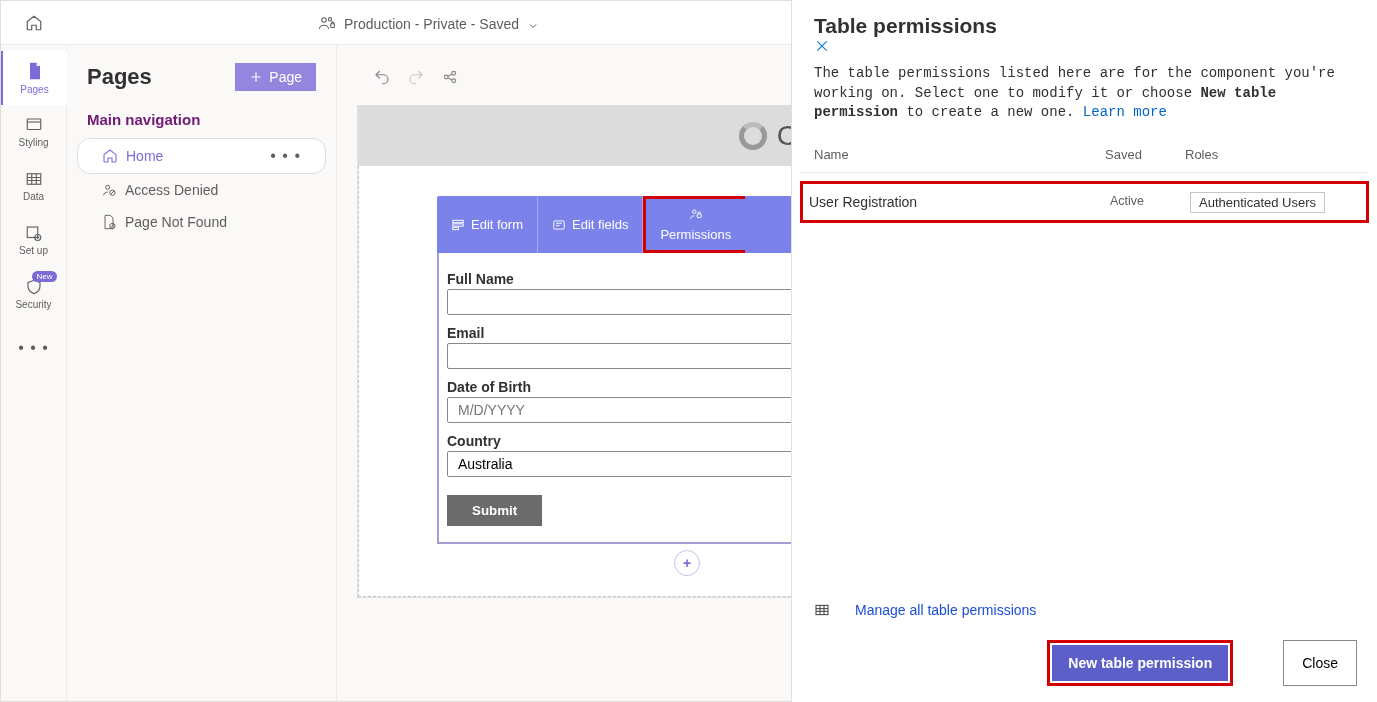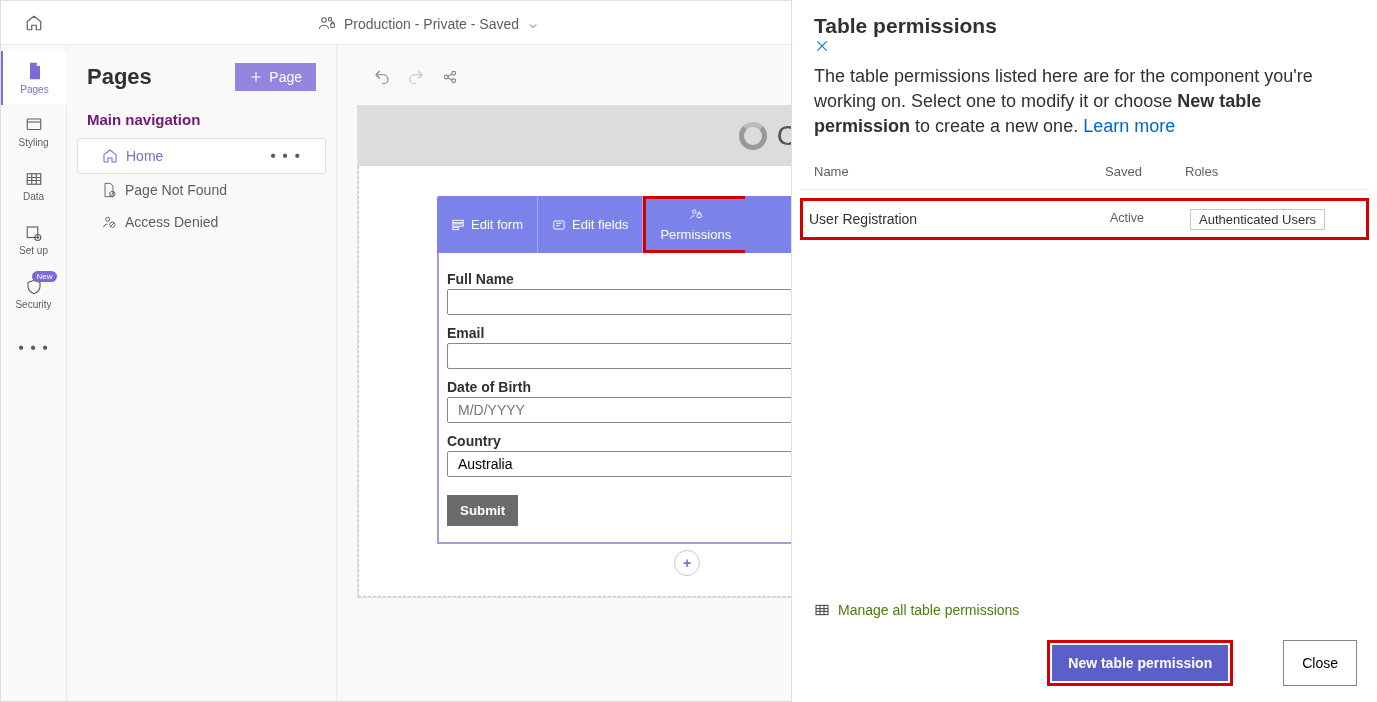--- a/index.html
+++ b/index.html
@@ -13,55 +13,55 @@
 .rail-item { width:66px; height:54px; display:flex; flex-direction:column; align-items:center; justify-content:center; gap:3px; font-size:10px; color:#605e5c; position:relative; cursor:pointer; }
 .rail-item.active { color:#7b6bd6; border-left:2px solid #7b6bd6; background:#fff;}
 .rail-icon { font-size:18px; }
 .badge-new { position:absolute; top:4px; right:10px; background:#7b6bd6; color:#fff; font-size:8px; border-radius:6px; padding:1px 4px;}
 .pages-panel { width:270px; background:#faf9f8; border-right:1px solid #edebe9; padding:18px 10px; }
 .pages-head { display:flex; justify-content:space-between; align-items:center; padding:0 10px 12px; }
 .pages-title { font-size:22px; font-weight:600; color:#323130; }
 .page-btn { background:#9486df; color:#fff; border:none; border-radius:0; padding:6px 14px; font-size:14px; display:flex; align-items:center; gap:6px; cursor:pointer;}
 .section-h { color:#701a75; font-size:15px; font-weight:600; padding:8px 10px 10px;}
 .nav-list { display:flex; flex-direction:column; }
-.nav-item { display:flex; align-items:center; gap:8px; padding:8px 24px; color:#605e5c; border-radius:3px; cursor:pointer; justify-content:space-between;}
+.nav-item { display:flex; align-items:center; gap:8px; padding:8px 24px; color:#605e5c; border-radius:13px; cursor:pointer; justify-content:space-between;}
 .nav-item.home { color:#7b6bd6; background:#fff; border:1px solid #e1dfdd;}
 .nav-item .left { display:flex; align-items:center; gap:8px; }
 .canvas { flex:1; background:#faf9f8; padding:10px 20px; overflow:hidden; position:relative; }
 .tools { display:flex; gap:16px; align-items:center; height:44px; padding-left:16px; color:#605e5c;}
 .tool-btn { cursor:pointer; color:#8a8886; }
 .site-frame { margin-top:6px; border:1px solid #e1dfdd; background:#fff;}
 .site-header { height:60px; background:#dcdcdc; display:flex; align-items:center; justify-content:center; gap:12px;}
 .brand { font-size:28px; color:#555; display:flex; align-items:center; gap:10px;}
 .brand-circle { width:28px; height:28px; border-radius:50%; border:5px solid #999; border-top-color:#bbb; }
 .dotted-area { padding:10px; border:1px dashed #c8c6c4; border-top:none; }
 .form-wrap { margin:20px auto 10px 68px; width:500px; position:relative; }
 .form-toolbar { display:flex; background:#7b83eb; border-radius:2px 2px 0 0;}
 .ft-btn { color:#fff; padding:8px 14px; display:flex; align-items:center; gap:6px; border-right:1px solid rgba(255,255,255,.3); font-size:13px; cursor:pointer;}
 .ft-btn:last-child { border-right:none;}
 .ft-highlight { border:3px solid #d40000;flex-direction:column; }
 .form-body { border:2px solid #a19fd4; border-top:none; background:#fff; padding:8px 8px 16px;}
 .field-lbl { font-weight:700; font-size:14px; margin-top:10px; }
 .field-input { width:100%; height:26px; border:1px solid #8a8886; border-radius:2px; margin-top:2px; padding:4px 10px; font-size:14px;}
-.submit-btn { margin-top:18px; background:#6b6b6b; color:#fff; border:none; padding:8px 13px; font-weight:600; cursor:pointer;}
+.submit-btn { margin-top:18px; background:#6b6b6b; color:#fff; border:none; padding:8px 25px; font-weight:600; cursor:pointer;}
 .add-circle { width:26px; height:26px; border-radius:50%; background:#fff; border:1px solid #c6c2ea; display:flex; align-items:center; justify-content:center; color:#7b6bd6; font-weight:600; margin:6px auto 0; cursor:pointer;}
 .slideover { position:absolute; top:0; right:0; bottom:0; width:586px; background:#fff; border-left:1px solid #e1dfdd; display:flex; flex-direction:column; }
 .so-head { display:flex; justify-content:space-between; align-items:start; padding:14px 22px 4px;flex-direction:column;}
 .so-title { font-size:21px; font-weight:600; }
 .close-x { color:#0078d4; font-size:16px; cursor:pointer; }
-.so-desc { padding:6px 22px 14px; font-size:18px; color:#323130; line-height:1.4;}
+.so-desc { padding:6px 22px 14px; font-size:14px; color:#323130; line-height:1.4;font-family:Liberation Mono, monospace;}
 .so-desc a { color:#0066cc; text-decoration:none; }
 .table-head { display:flex; padding:10px 14px; font-size:13px; color:#605e5c; border-bottom:1px solid #edebe9; margin:0 8px;}
 .col-name { flex:1; }
 .col-status { width:80px;}
 .col-roles { width:170px;}
 .table-row { display:flex; margin:8px 8px 0; padding:10px 6px; border:3px solid #d40000; font-size:14px;}
 .role-box { border:1px solid #c8c6c4; padding:2px 8px; font-size:13px; }
 .so-flex { flex:1; }
-.so-manage { padding:10px 22px; font-size:14px; display:flex; align-items:center; gap:8px; color:#4d7c0f;}
+.so-manage { padding:10px 22px; font-size:14px; display:flex; align-items:center; gap:25px; color:#1d4ed8;}
 .so-footer { display:flex; justify-content:flex-end; gap:10px; padding:12px 20px 16px;}
 .primary-btn { background:#5b5fc7; color:#fff; border:none; padding:10px 16px; font-weight:600; font-size:14px; cursor:pointer;}
 .primary-wrap { border:3px solid #d40000; padding:2px;}
 .secondary-btn { background:#fff; border:1px solid #8a8886; padding:8px 18px; font-size:14px; cursor:pointer;margin-left:40px;}
 svg { display:block; }
 .ellipsis { color:#605e5c; font-size:16px; letter-spacing:1px; }
 </style>
 </head>
 <body>
 
@@ -150,36 +150,36 @@
             </svg>
           <span>Home</span>
         </div>
         <span class="ellipsis">• • •</span>
       </div>
     </div>
     <div class="nav-list">
       <div class="nav-item">
         <div class="left">
           <svg width="16" height="16" viewBox="0 0 24 24" fill="none" stroke="#605e5c" stroke-width="1.4">
-              <path d="M6 2h8l4 4v16H6z"></path>
-              <circle cx="17" cy="18" r="4"></circle>
-              <path d="M14.5 20.5l5-5"></path>
-            </svg>
-          <span>Page Not Found</span>
-        </div>
-      </div>
-      <div class="nav-item">
-        <div class="left">
-          <svg width="16" height="16" viewBox="0 0 24 24" fill="none" stroke="#605e5c" stroke-width="1.4">
               <circle cx="10" cy="8" r="3"></circle>
               <path d="M4 20c0-3 3-5 6-5"></path>
               <circle cx="17" cy="16" r="4"></circle>
               <path d="M14.5 18.5l5-5"></path>
             </svg>
           <span>Access Denied</span>
+        </div>
+      </div>
+      <div class="nav-item">
+        <div class="left">
+          <svg width="16" height="16" viewBox="0 0 24 24" fill="none" stroke="#605e5c" stroke-width="1.4">
+              <path d="M6 2h8l4 4v16H6z"></path>
+              <circle cx="17" cy="18" r="4"></circle>
+              <path d="M14.5 20.5l5-5"></path>
+            </svg>
+          <span>Page Not Found</span>
         </div>
       </div>
     </div>
   </div>
 
   <div class="canvas">
     <div class="tools">
       <span class="tool-btn">
         <svg width="18" height="18" viewBox="0 0 24 24" fill="none" stroke="#8a8886" stroke-width="1.6">
             <path d="M9 14l-5-5 5-5"></path>

